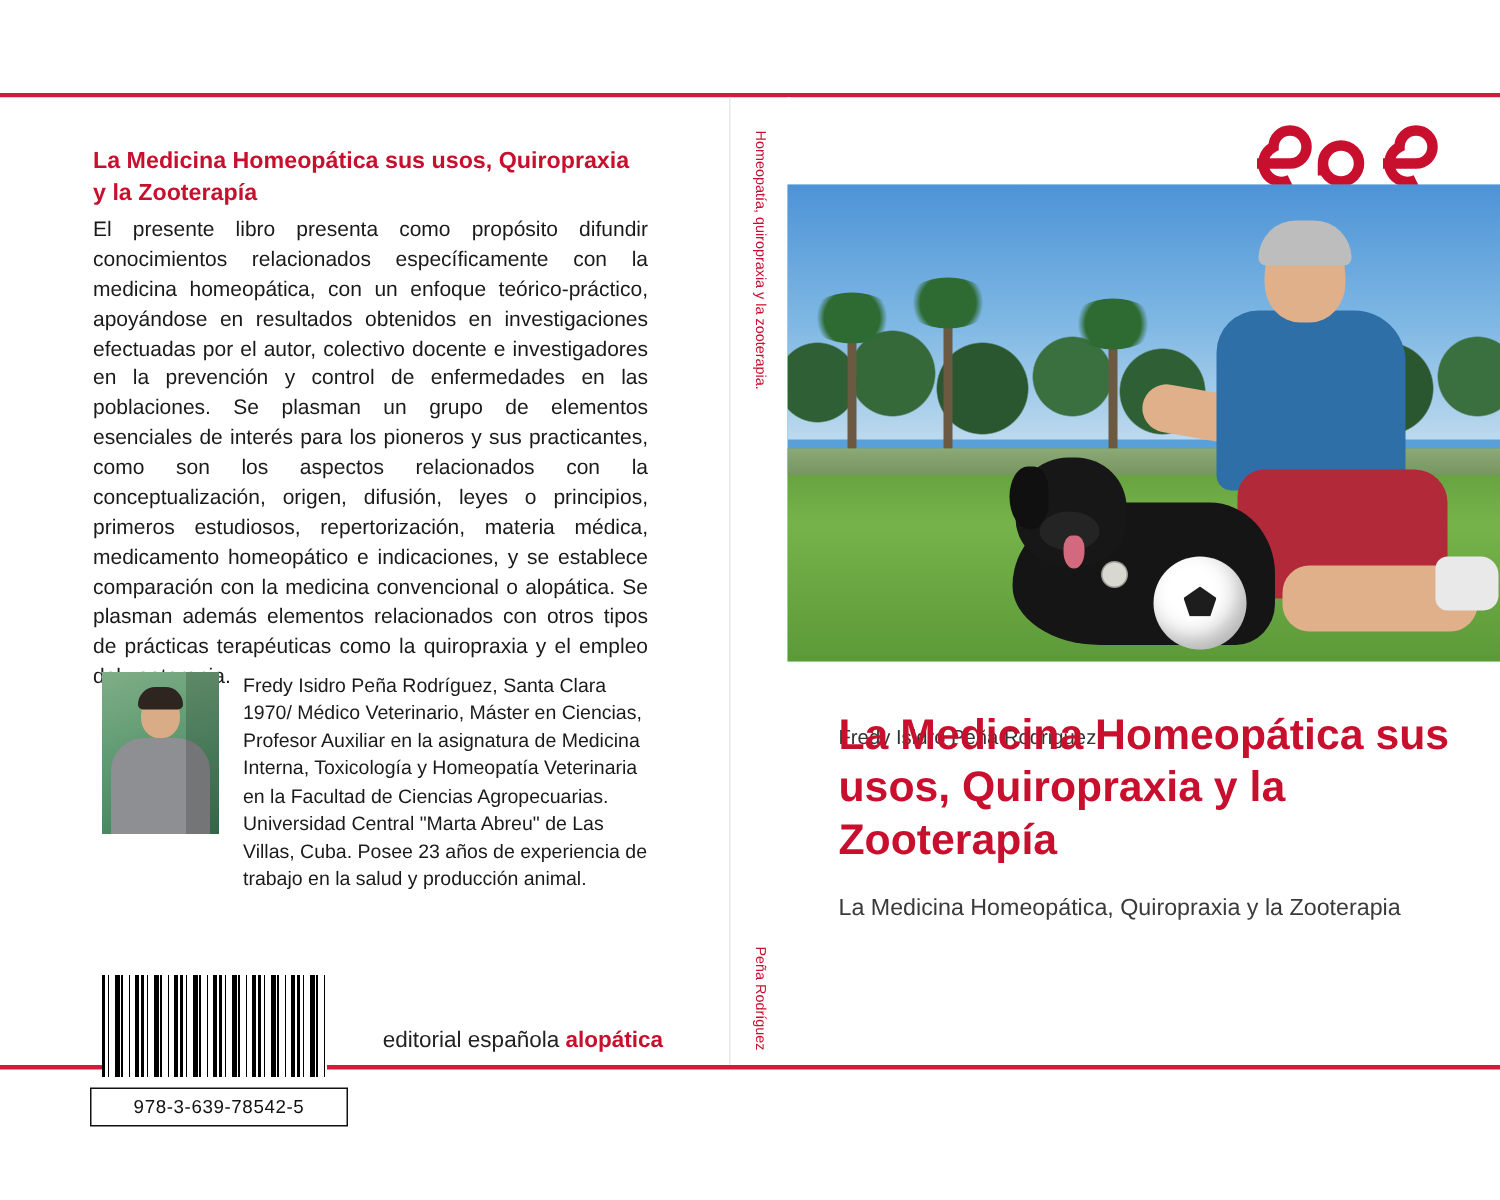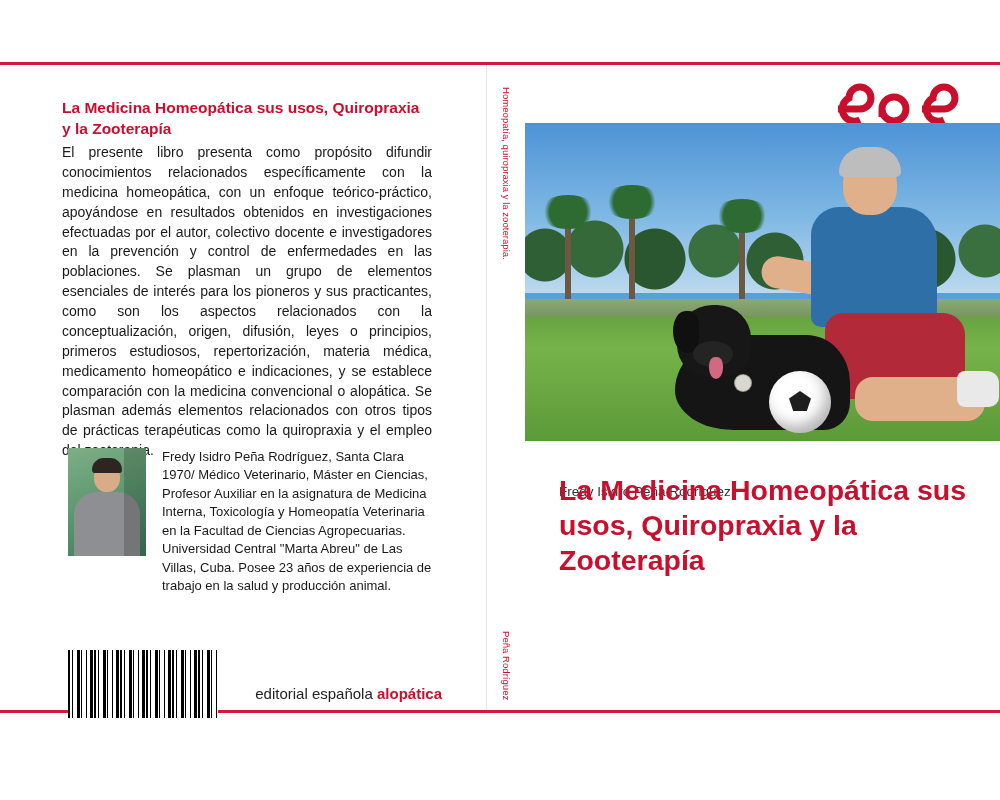--- a/index.html
+++ b/index.html
@@ -374,20 +374,23 @@
       <div class="torso"></div>
       <div class="head"></div>
       <div class="hair"></div>
       <div class="shadow"></div>
     </div>
 
     <div class="author-bio">Fredy Isidro Peña Rodríguez, Santa Clara 1970/ Médico Veterinario, Máster en Ciencias, Profesor Auxiliar en la asignatura de Medicina Interna, Toxicología y Homeopatía Veterinaria en la Facultad de Ciencias Agropecuarias. Universidad Central "Marta Abreu" de Las Villas, Cuba. Posee 23 años de experiencia de trabajo en la salud y producción animal.</div>
 
     <div class="barcode"></div>
 
+    <div class="isbn-box">
+      <span>978-3-639-78542-5</span>
+    </div>
 
     <div class="publisher-back">
       <span>editorial española </span><b>alopática</b>
     </div>
   </div>
 
   <div class="spine">
     <div class="spine-title">Homeopatía, quiropraxia y la zooterapia.</div>
     <div class="spine-author">Peña Rodríguez</div>
   </div>
@@ -433,15 +436,16 @@
       <div class="dog-muzzle"></div>
       <div class="dog-tongue"></div>
       <div class="dog-tag"></div>
       <div class="ball"></div>
     </div>
 
     <div class="front-author">Fredy Isidro Peña Rodriguez</div>
 
     <div class="front-title">La Medicina Homeopática sus usos, Quiropraxia y la Zooterapía</div>
 
+    <div class="front-subtitle">La Medicina Homeopática, Quiropraxia y la Zooterapia</div>
   </div>
 
 </div>
 
 </body></html>

